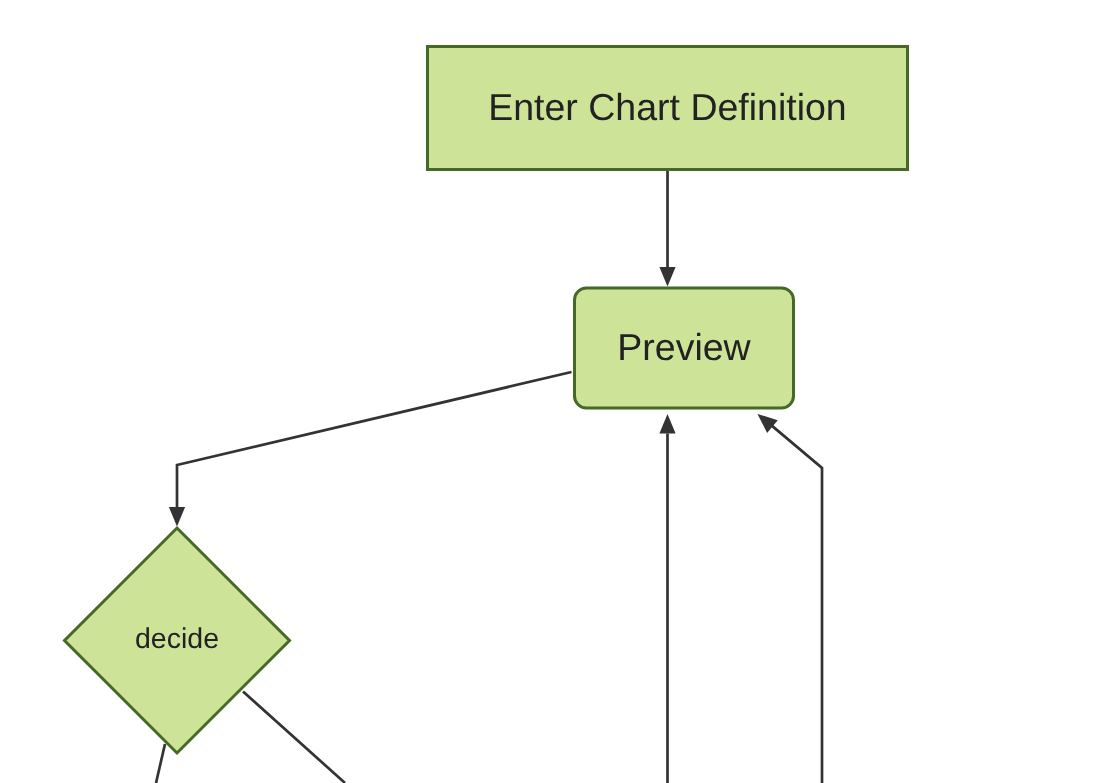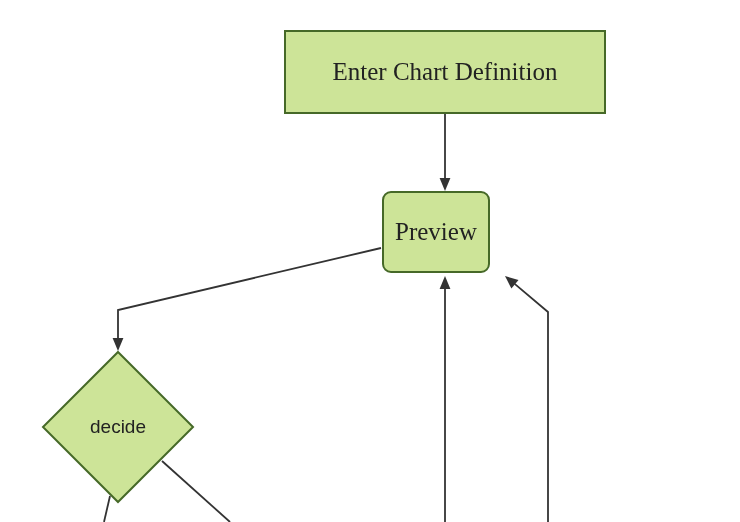--- a/index.html
+++ b/index.html
@@ -41,32 +41,31 @@
     box-sizing: border-box;
     background: var(--node-fill, #cde498);
     border: 2px solid var(--node-border, #466928);
     display: flex;
     align-items: center;
     justify-content: center;
     color: var(--label, #222222);
     font-size: 25px;
     line-height: 1.2;
     white-space: nowrap;
-    font-family: Liberation Serif, serif;
   }
   .node-rect {
     left: 284px;
     top: 30px;
     width: 322px;
     height: 84px;
   }
   .node-rounded {
     left: 382px;
     top: 191px;
-    width: 108px;
+    width: 148px;
     height: 82px;
     border-radius: 9px;
   }
   .diamond-label {
     position: absolute;
     left: 43px;
     top: 407px;
     width: 150px;
     height: 40px;
     display: flex;

